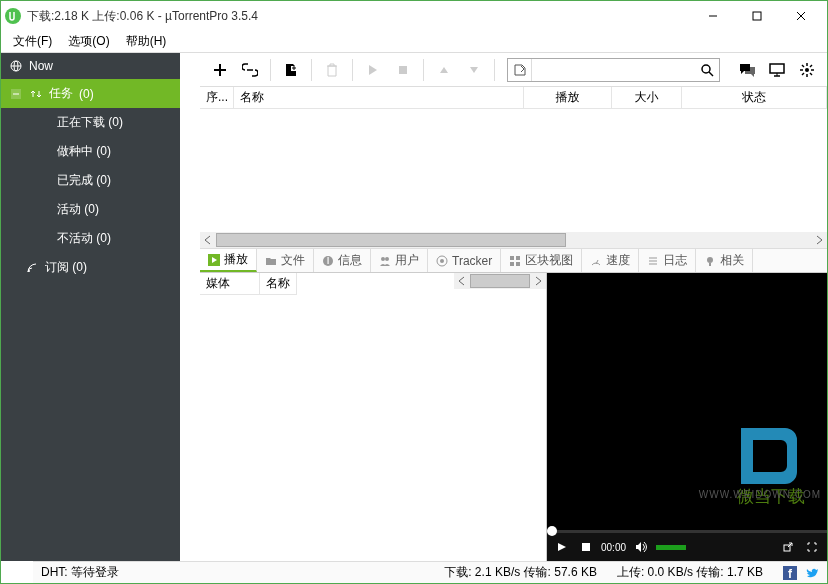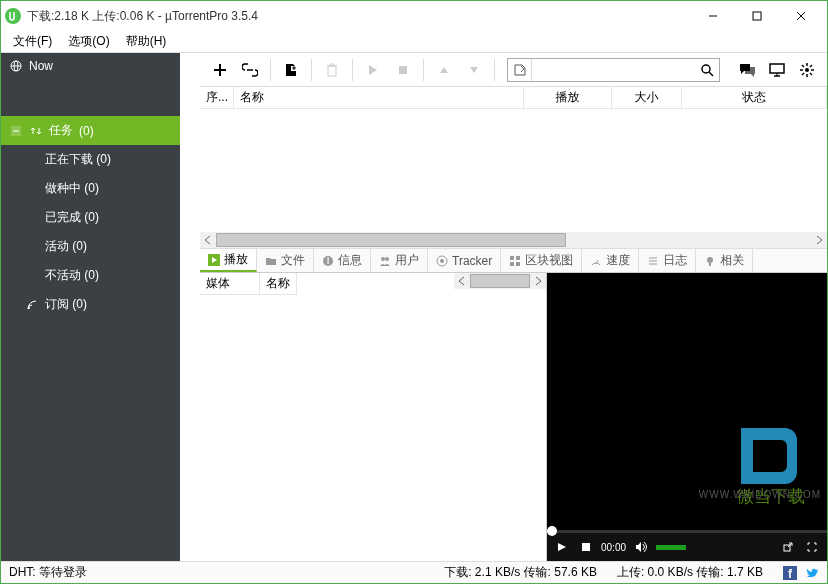--- a/index.html
+++ b/index.html
@@ -15,22 +15,22 @@
 
 .menubar { height: 22px; display: flex; align-items: center; padding: 0 4px; border-bottom: 1px solid #ddd; }
 .menubar .menuitem { padding: 2px 8px; cursor: pointer; }
 
 
 .main { flex: 1; display: flex; overflow: hidden; gap: 20px; }
 
 
 .sidebar { width: 179px; background: #3a4044; color: #fff; display: flex; flex-direction: column; }
 .sidebar .sbitem { display: flex; align-items: center; padding: 6px 8px; gap: 6px; cursor: pointer; }
-.sidebar .sbitem.active { background: #72b826; margin-top: 37px; }
-.sidebar .sbitem.child { padding-left: 44px; }
+.sidebar .sbitem.active { background: #72b826; }
+.sidebar .sbitem.child { padding-left: 56px; }
 .sidebar .sbicon { width: 14px; display: inline-flex; align-items: center; justify-content: center; }
 .sidebar .sbflex { flex: 1; }
 
 
 .content { flex: 1; display: flex; flex-direction: column; overflow: hidden; }
 
 
 .toolbar { height: 34px; display: flex; align-items: center; gap: 2px; padding: 4px 6px; border-bottom: 1px solid #ddd; }
 .toolbar .tbtn { width: 28px; height: 26px; display: flex; align-items: center; justify-content: center; border-radius: 2px; color: #222; }
 .toolbar .tbtn.disabled { color: #ccc; }
@@ -67,21 +67,21 @@
 .video .logo { position: absolute; right: 18px; bottom: 34px; opacity: 0.85; }
 .video .watermark { position: absolute; right: 6px; bottom: 30px; color: #555; font-size: 10px; letter-spacing: 1px; }
 .vcontrols { height: 28px; background: #111; display: flex; align-items: center; gap: 6px; padding: 0 6px; color: #fff; }
 .vcontrols .vbtn { width: 18px; height: 18px; display: flex; align-items: center; justify-content: center; }
 .vprogress { height: 3px; background: #333; position: relative; }
 .vprogress .vdot { width: 10px; height: 10px; background: #fff; border-radius: 50%; position: absolute; top: -4px; left: 0; }
 .vtime { font-size: 10px; }
 .vvol { width: 30px; height: 5px; background: #1c9e1c; }
 
 
-.statusbar { height: 22px; border-top: 1px solid #ddd; display: flex; align-items: center; padding: 0 8px; gap: 20px; background: #fafafa; }
+.statusbar { height: 22px; border-top: 1px solid #ddd; display: flex; align-items: center; padding: 0 8px; gap: 20px; background: #fafafa; margin-left: 32px; }
 .statusbar .cell { display: flex; align-items: center; gap: 4px; }
 .statusbar .spacer { flex: 1; }
 .statusbar .social { display: flex; gap: 8px; align-items: center; }
 
 svg { display: block; }
 </style>
 </head>
 <body>
 
 <div class="titlebar">

